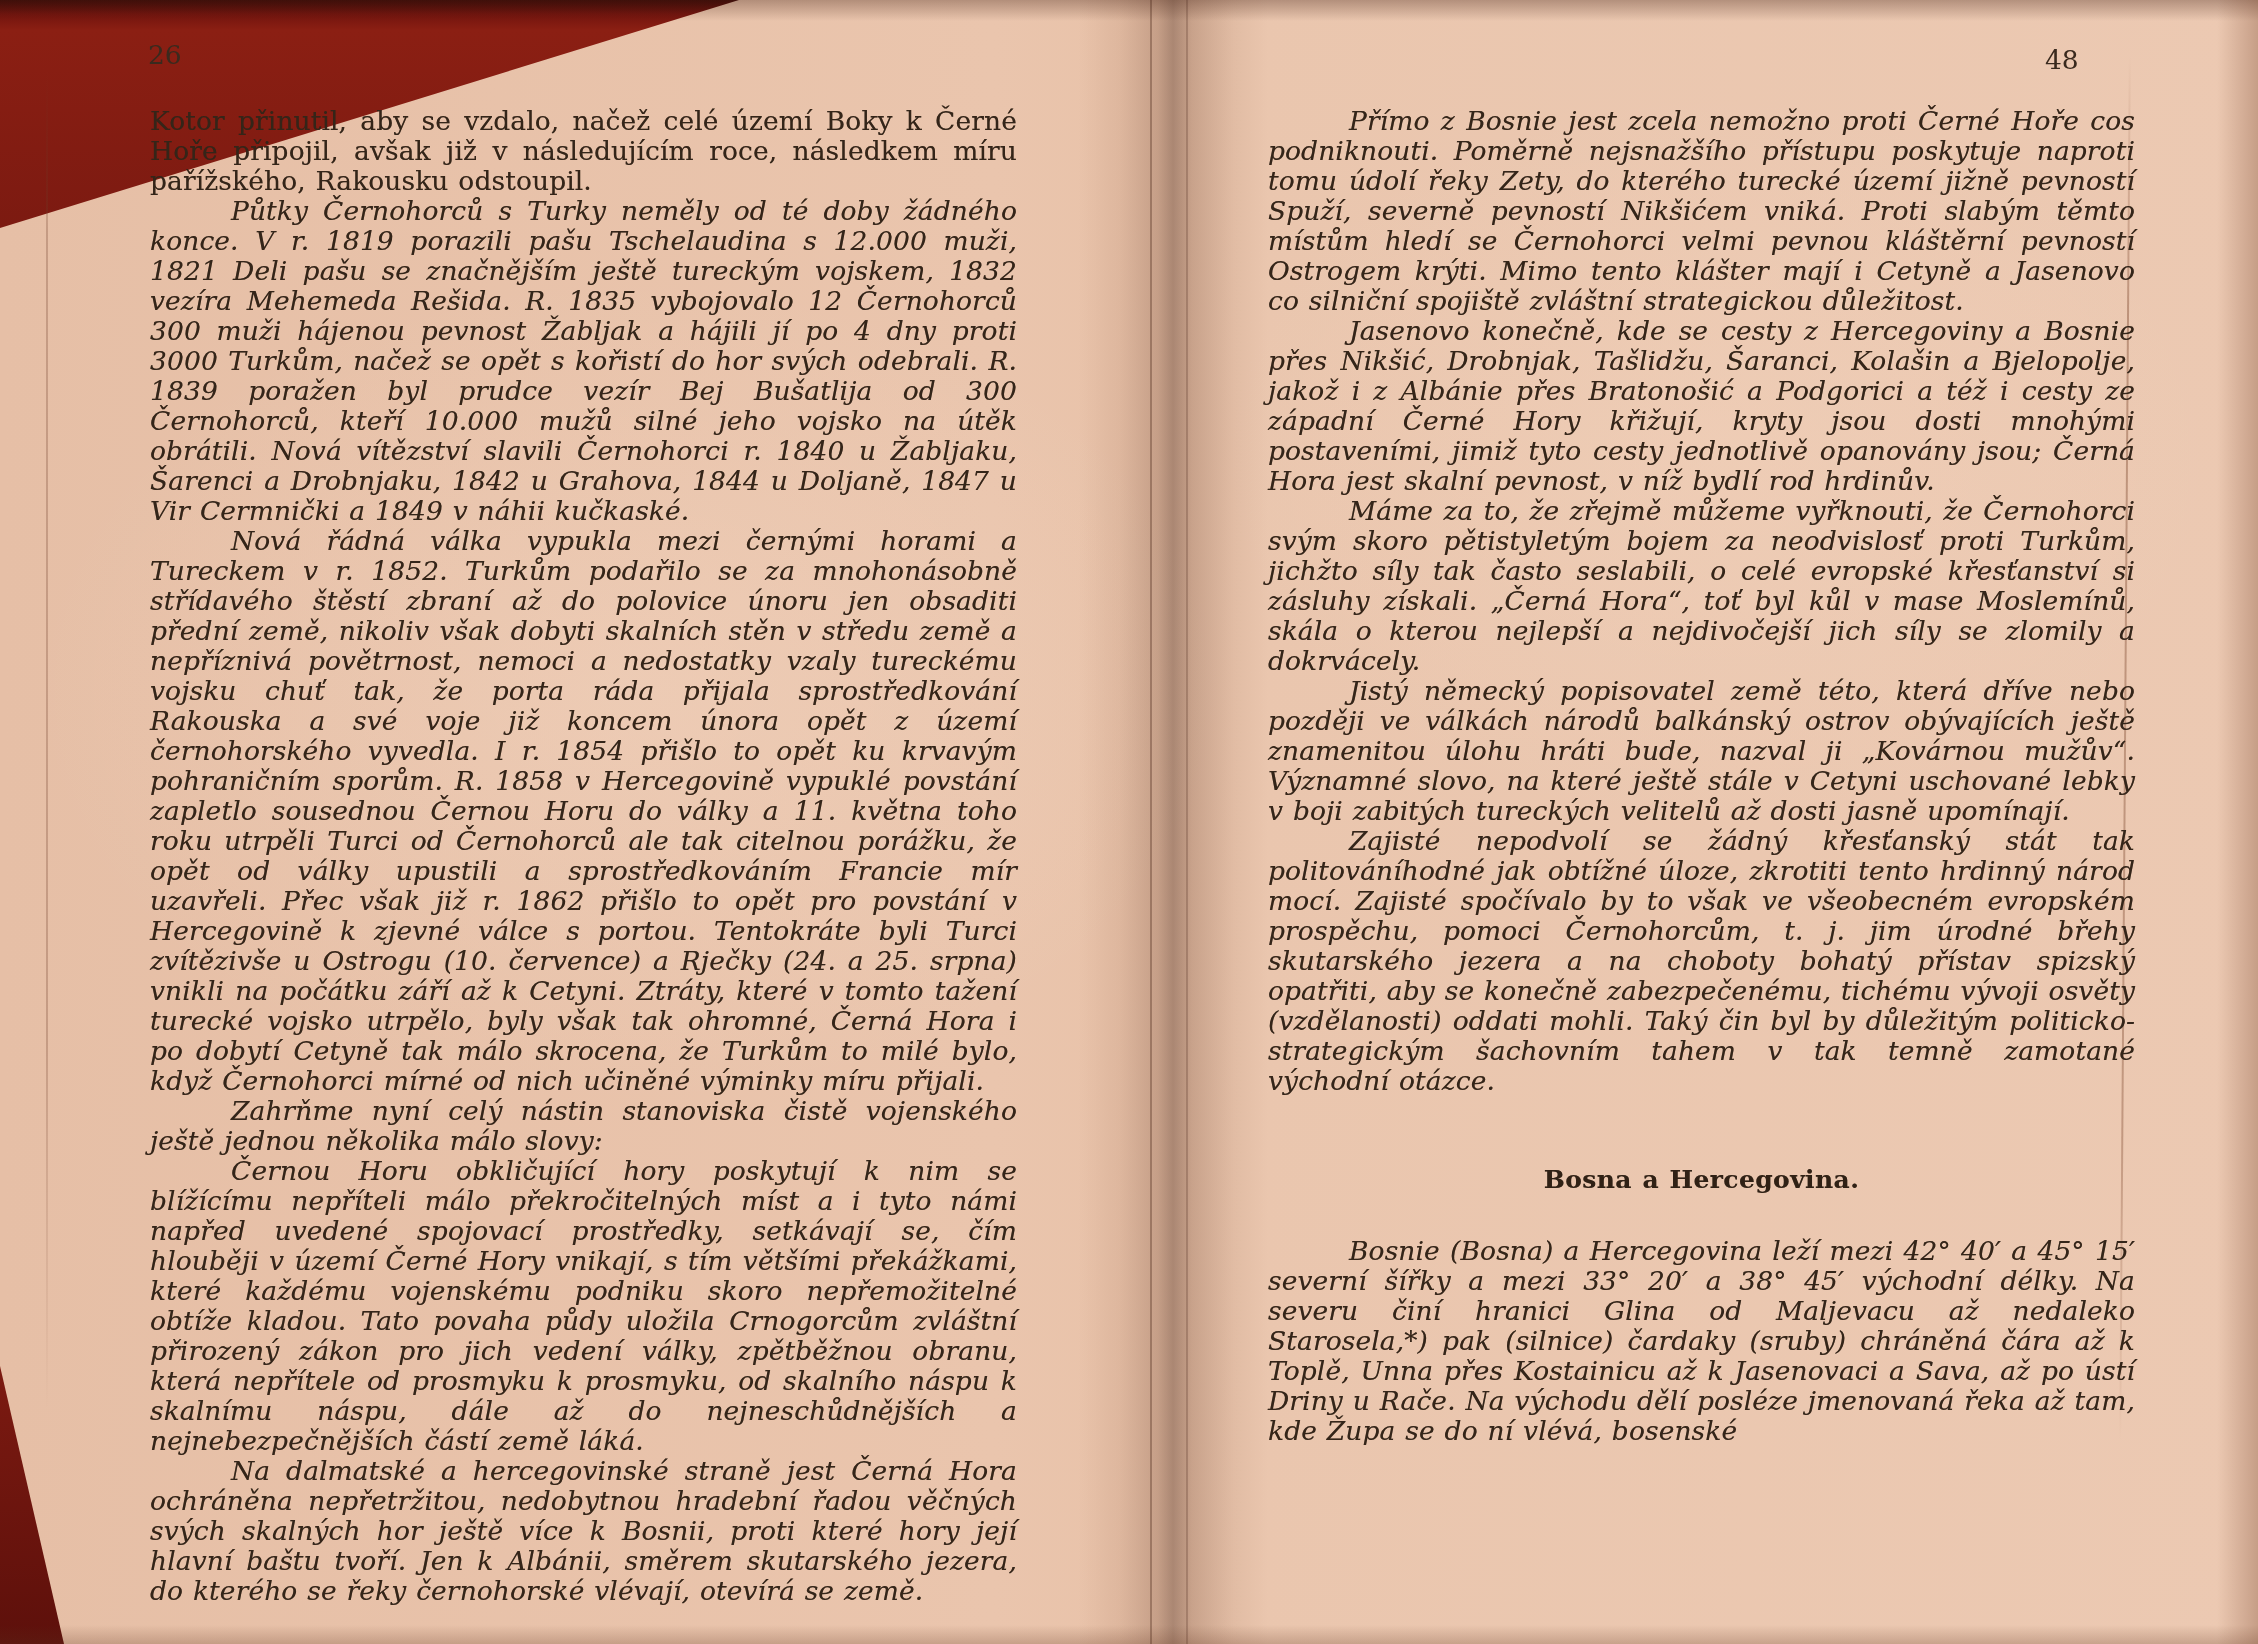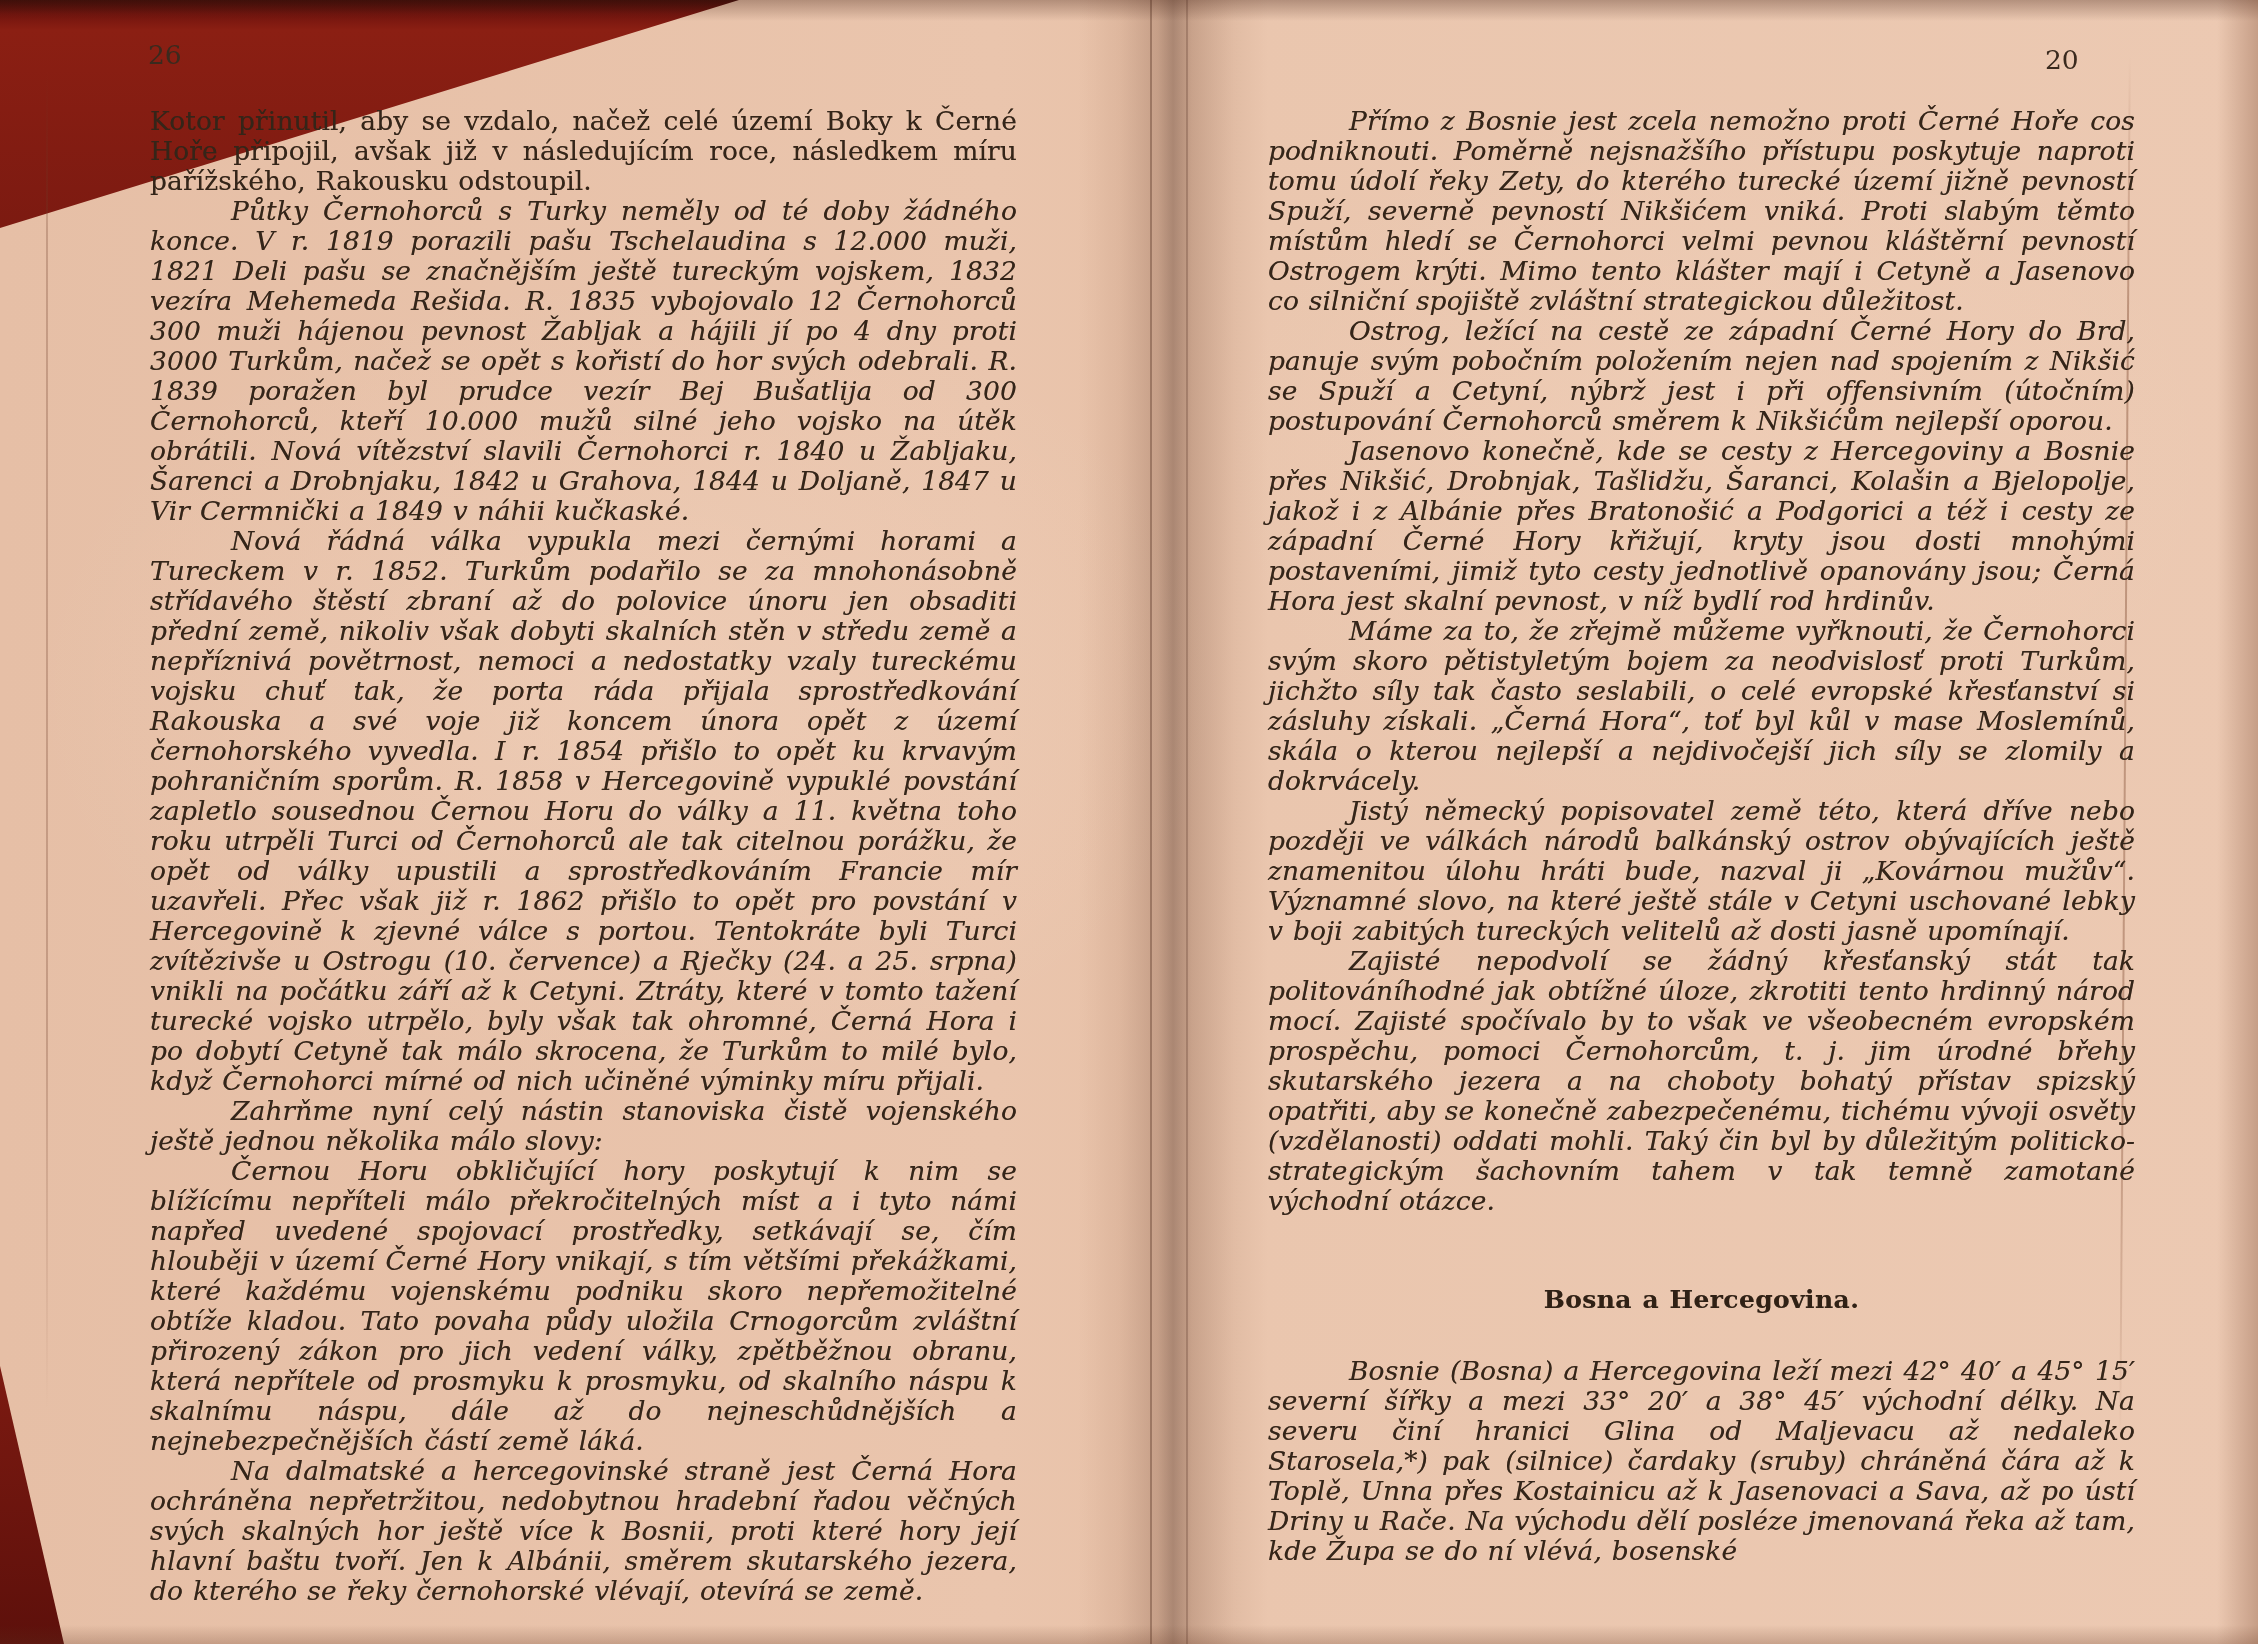--- a/index.html
+++ b/index.html
@@ -82,34 +82,33 @@
   <div class="gutter-shadow"></div>
   <div class="gutter-line-a"></div>
   <div class="gutter-line-b"></div>
   <div class="edge-top"></div>
   <div class="edge-bottom"></div>
   <div class="edge-right"></div>
   <div class="left-page-edge"></div>
   <div class="crease-right"></div>
 
   <div class="page-number pn-left">26</div>
-  <div class="page-number pn-right">20</div>
+  <div class="page-number pn-right">48</div>
 
   <div class="text-col col-left">
     <p class="para">Kotor přinutil, aby se vzdalo, načež celé území Boky k Černé Hoře připojil, avšak již v následujícím roce, následkem míru pařížského, Rakousku odstoupil.</p>
     <p class="para indent">Půtky Černohorců s Turky neměly od té doby žádného konce. V r. 1819 porazili pašu Tschelaudina s 12.000 muži, 1821 Deli pašu se značnějším ještě tureckým vojskem, 1832 vezíra Mehemeda Rešida. R. 1835 vybojovalo 12 Černohorců 300 muži hájenou pevnost Žabljak a hájili jí po 4 dny proti 3000 Turkům, načež se opět s kořistí do hor svých odebrali. R. 1839 poražen byl prudce vezír Bej Bušatlija od 300 Černohorců, kteří 10.000 mužů silné jeho vojsko na útěk obrátili. Nová vítězství slavili Černohorci r. 1840 u Žabljaku, Šarenci a Drobnjaku, 1842 u Grahova, 1844 u Doljaně, 1847 u Vir Cermnički a 1849 v náhii kučkaské.</p>
     <p class="para indent">Nová řádná válka vypukla mezi černými horami a Tureckem v r. 1852. Turkům podařilo se za mnohonásobně střídavého štěstí zbraní až do polovice únoru jen obsaditi přední země, nikoliv však dobyti skalních stěn v středu země a nepříznivá povětrnost, nemoci a nedostatky vzaly tureckému vojsku chuť tak, že porta ráda přijala sprostředkování Rakouska a své voje již koncem února opět z území černohorského vyvedla. I r. 1854 přišlo to opět ku krvavým pohraničním sporům. R. 1858 v Hercegovině vypuklé povstání zapletlo sousednou Černou Horu do války a 11. května toho roku utrpěli Turci od Černohorců ale tak citelnou porážku, že opět od války upustili a sprostředkováním Francie mír uzavřeli. Přec však již r. 1862 přišlo to opět pro povstání v Hercegovině k zjevné válce s portou. Tentokráte byli Turci zvítězivše u Ostrogu (10. července) a Rječky (24. a 25. srpna) vnikli na počátku září až k Cetyni. Ztráty, které v tomto tažení turecké vojsko utrpělo, byly však tak ohromné, Černá Hora i po dobytí Cetyně tak málo skrocena, že Turkům to milé bylo, když Černohorci mírné od nich učiněné výminky míru přijali.</p>
     <p class="para indent">Zahrňme nyní celý nástin stanoviska čistě vojenského ještě jednou několika málo slovy:</p>
     <p class="para indent">Černou Horu obkličující hory poskytují k nim se blížícímu nepříteli málo překročitelných míst a i tyto námi napřed uvedené spojovací prostředky, setkávají se, čím hlouběji v území Černé Hory vnikají, s tím většími překážkami, které každému vojenskému podniku skoro nepřemožitelné obtíže kladou. Tato povaha půdy uložila Crnogorcům zvláštní přirozený zákon pro jich vedení války, zpětběžnou obranu, která nepřítele od prosmyku k prosmyku, od skalního náspu k skalnímu náspu, dále až do nejneschůdnějších a nejnebezpečnějších částí země láká.</p>
     <p class="para indent">Na dalmatské a hercegovinské straně jest Černá Hora ochráněna nepřetržitou, nedobytnou hradební řadou věčných svých skalných hor ještě více k Bosnii, proti které hory její hlavní baštu tvoří. Jen k Albánii, směrem skutarského jezera, do kterého se řeky černohorské vlévají, otevírá se země.</p>
   </div>
 
   <div class="text-col col-right">
     <p class="para indent">Přímo z Bosnie jest zcela nemožno proti Černé Hoře cos podniknouti. Poměrně nejsnažšího přístupu poskytuje naproti tomu údolí řeky Zety, do kterého turecké území jižně pevností Spuží, severně pevností Nikšićem vniká. Proti slabým těmto místům hledí se Černohorci velmi pevnou kláštěrní pevností Ostrogem krýti. Mimo tento klášter mají i Cetyně a Jasenovo co silniční spojiště zvláštní strategickou důležitost.</p>
-    <p class="para indent">Ostrog, ležící na cestě ze západní Černé Hory do Brd, panuje svým pobočním položením nejen nad spojením z Nikšić se Spuží a Cetyní, nýbrž jest i při offensivním (útočním) postupování Černohorců směrem k Nikšićům nejlepší oporou.</p>
     <p class="para indent">Jasenovo konečně, kde se cesty z Hercegoviny a Bosnie přes Nikšić, Drobnjak, Tašlidžu, Šaranci, Kolašin a Bjelopolje, jakož i z Albánie přes Bratonošić a Podgorici a též i cesty ze západní Černé Hory křižují, kryty jsou dosti mnohými postaveními, jimiž tyto cesty jednotlivě opanovány jsou; Černá Hora jest skalní pevnost, v níž bydlí rod hrdinův.</p>
     <p class="para indent">Máme za to, že zřejmě můžeme vyřknouti, že Černohorci svým skoro pětistyletým bojem za neodvislosť proti Turkům, jichžto síly tak často seslabili, o celé evropské křesťanství si zásluhy získali. „Černá Hora“, toť byl kůl v mase Moslemínů, skála o kterou nejlepší a nejdivočejší jich síly se zlomily a dokrvácely.</p>
     <p class="para indent">Jistý německý popisovatel země této, která dříve nebo později ve válkách národů balkánský ostrov obývajících ještě znamenitou úlohu hráti bude, nazval ji „Kovárnou mužův“. Významné slovo, na které ještě stále v Cetyni uschované lebky v boji zabitých tureckých velitelů až dosti jasně upomínají.</p>
     <p class="para indent">Zajisté nepodvolí se žádný křesťanský stát tak politováníhodné jak obtížné úloze, zkrotiti tento hrdinný národ mocí. Zajisté spočívalo by to však ve všeobecném evropském prospěchu, pomoci Černohorcům, t. j. jim úrodné břehy skutarského jezera a na choboty bohatý přístav spizský opatřiti, aby se konečně zabezpečenému, tichému vývoji osvěty (vzdělanosti) oddati mohli. Taký čin byl by důležitým politicko-strategickým šachovním tahem v tak temně zamotané východní otázce.</p>
 
     <h2 class="section-heading">Bosna a Hercegovina.</h2>
 
     <p class="para indent">Bosnie (Bosna) a Hercegovina leží mezi 42° 40′ a 45° 15′ severní šířky a mezi 33° 20′ a 38° 45′ východní délky. Na severu činí hranici Glina od Maljevacu až nedaleko Starosela,*) pak (silnice) čardaky (sruby) chráněná čára až k Toplě, Unna přes Kostainicu až k Jasenovaci a Sava, až po ústí Driny u Rače. Na východu dělí posléze jmenovaná řeka až tam, kde Župa se do ní vlévá, bosenské</p>
 
   </div>

